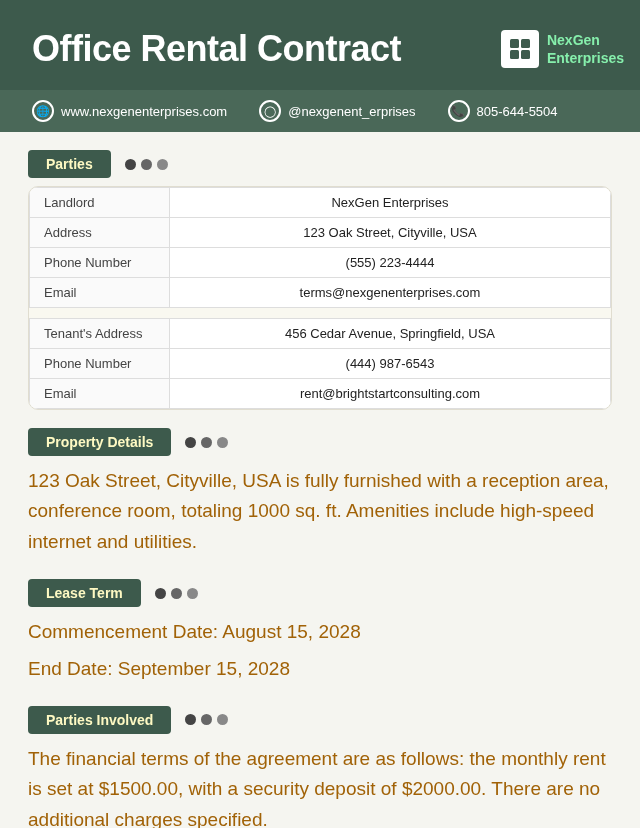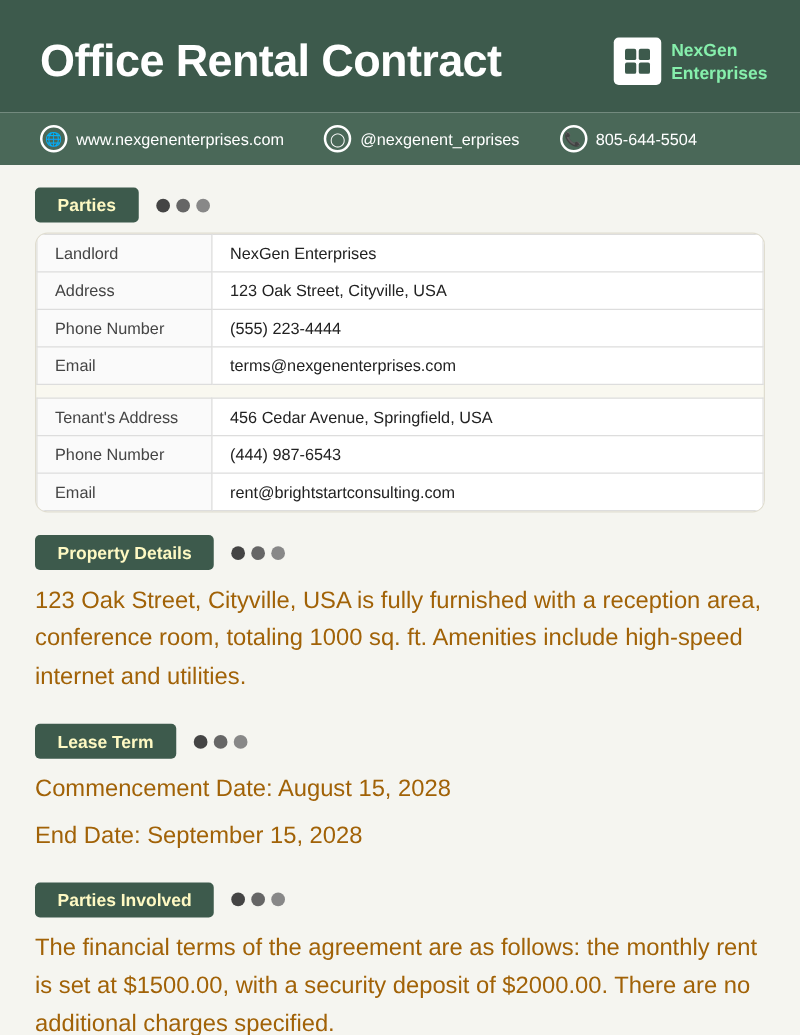--- a/index.html
+++ b/index.html
@@ -8,21 +8,21 @@
       background: #fff;
       width: 640px;
       min-height: 828px;
       position: relative;
       color: #222;
     }
 
     
     .header {
       background: #3d5a4c;
-      padding: 28px 26px 20px 32px;
+      padding: 28px 16px 20px 32px;
       display: flex;
       align-items: center;
       justify-content: space-between;
     }
     .header-title {
       color: #fff;
       font-size: 36px;
       font-weight: 900;
       letter-spacing: -0.5px;
     }
@@ -139,20 +139,21 @@
       background: #fff;
     }
     .info-table td:first-child {
       width: 140px;
       color: #444;
       font-weight: 500;
       background: #fafafa;
     }
     .info-table td:last-child {
       color: #222;
+      text-align: center;
     }
     .table-gap {
       height: 10px;
       background: transparent;
     }
 
     
     .section-text {
       font-size: 19px;
       line-height: 1.6;

